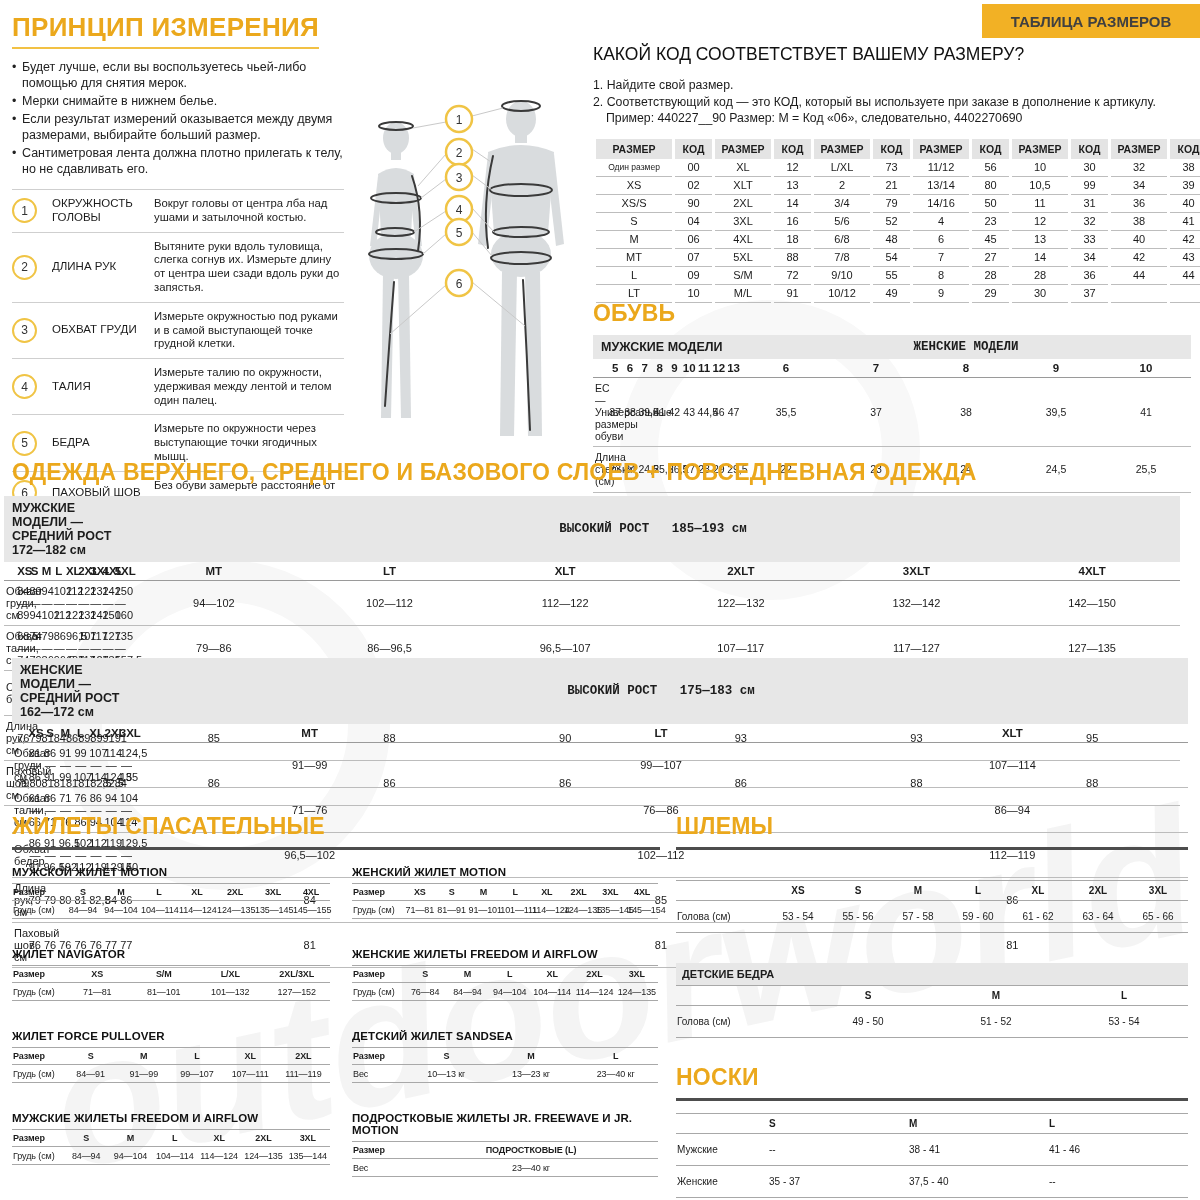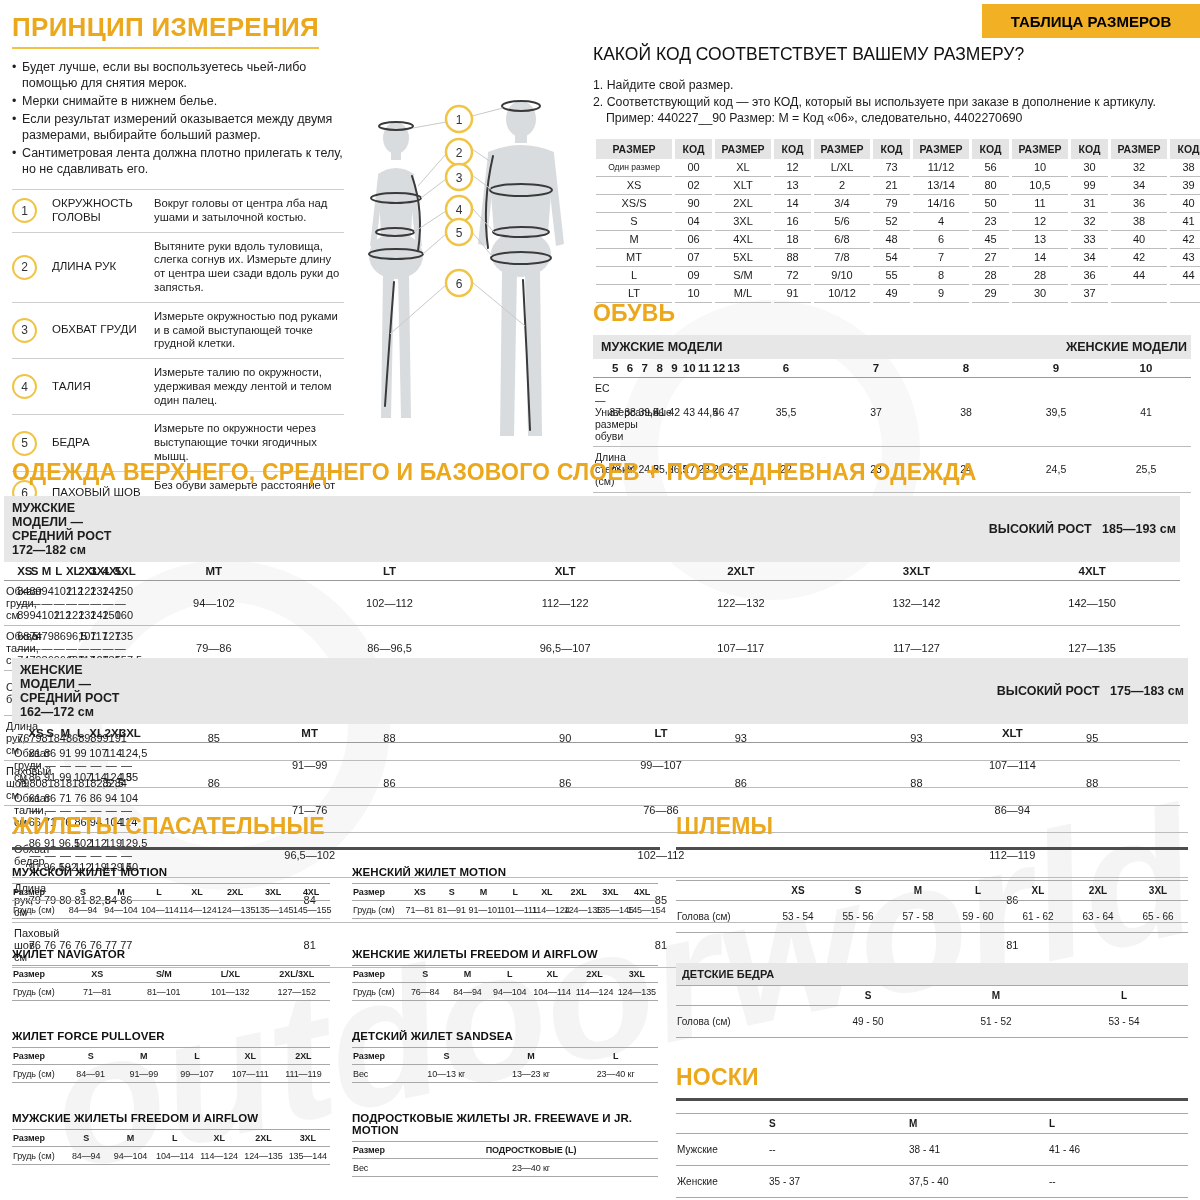--- a/index.html
+++ b/index.html
@@ -15,21 +15,21 @@
   .wm-ring2 { left: 620px; top: 300px; width: 300px; height: 300px; border-radius: 50%;
              border: 38px solid rgba(40,40,40,0.03); }
   .content { position: relative; z-index: 1; }
 
   .abs { position: absolute; }
   h1.gold { color: #eba81c; font-weight: bold; font-size: 26px; letter-spacing: 0.3px; }
   h2.gold { color: #eba81c; font-weight: bold; font-size: 23px; letter-spacing: 0.2px; }
   .rule { height: 3px; background: #4d4d4d; margin-top: 7px; }
 
   
-  #badge { top: 4px; right: 0; width: 218px; height: 34px; background: #f2b125; color: #000000;
+  #badge { top: 4px; right: 0; width: 218px; height: 34px; background: #f2b125; color: #404040;
            font-size: 15px; font-weight: bold; display: flex; align-items: center; justify-content: center; }
 
   
   #principle { left: 12px; top: 12px; width: 332px; }
   #principle h1 { display: inline-block; border-bottom: 2px solid #f2c144; padding-bottom: 4px; }
   .blist { list-style: none; margin-top: 10px; font-size: 12.5px; line-height: 1.28; color: #222; }
   .blist li { padding-left: 10px; position: relative; margin-bottom: 2px; }
   .blist li::before { content: "•"; position: absolute; left: 0; top: 0; }
   .mlist { margin-top: 12px; border-top: 1px solid #cfcfcf; }
   .mitem { display: grid; grid-template-columns: 32px 94px 1fr; column-gap: 8px; align-items: center;
@@ -55,21 +55,21 @@
   .code-table th.cc { width: 37px; }
   .code-table td { text-align: center; padding: 2.5px 1px; border-bottom: 1px solid #bdbdbd; }
   .code-table td.sm { font-size: 8.5px; }
 
   
   .big-table { width: 100%; border-collapse: collapse; table-layout: fixed; font-size: 11px; }
   .big-table th, .big-table td { text-align: center; padding: 3px 1px; }
   .big-table thead th { font-weight: bold; font-size: 11.5px; border-bottom: 1px solid #9a9a9a; }
   .big-table thead th.band { background: #e7e7e7; font-size: 12.5px; padding: 5px 4px; border-bottom: none; }
   .big-table thead th.tl { text-align: left; padding-left: 8px; }
-  .big-table thead th.tc { text-align: right; }
+  .big-table thead th.tc { text-align: center; font-family: Liberation Mono, monospace; }
   .big-table tbody td { border-bottom: 1px solid #bcbcbc; padding: 4px 1px; }
   .big-table th:first-child, .big-table td:first-child { text-align: left; padding-left: 2px; }
   #men-table th:first-child, #men-table td:first-child { width: 122px; }
   #women-table th:first-child, #women-table td:first-child { width: 122px; }
 
   
   #shoes-sec { left: 593px; top: 300px; width: 598px; }
   #shoes-sec h2 { margin-bottom: 8px; }
   #shoes-table { font-size: 10.5px; }
   #shoes-table th:first-child, #shoes-table td:first-child { width: 148px; }

